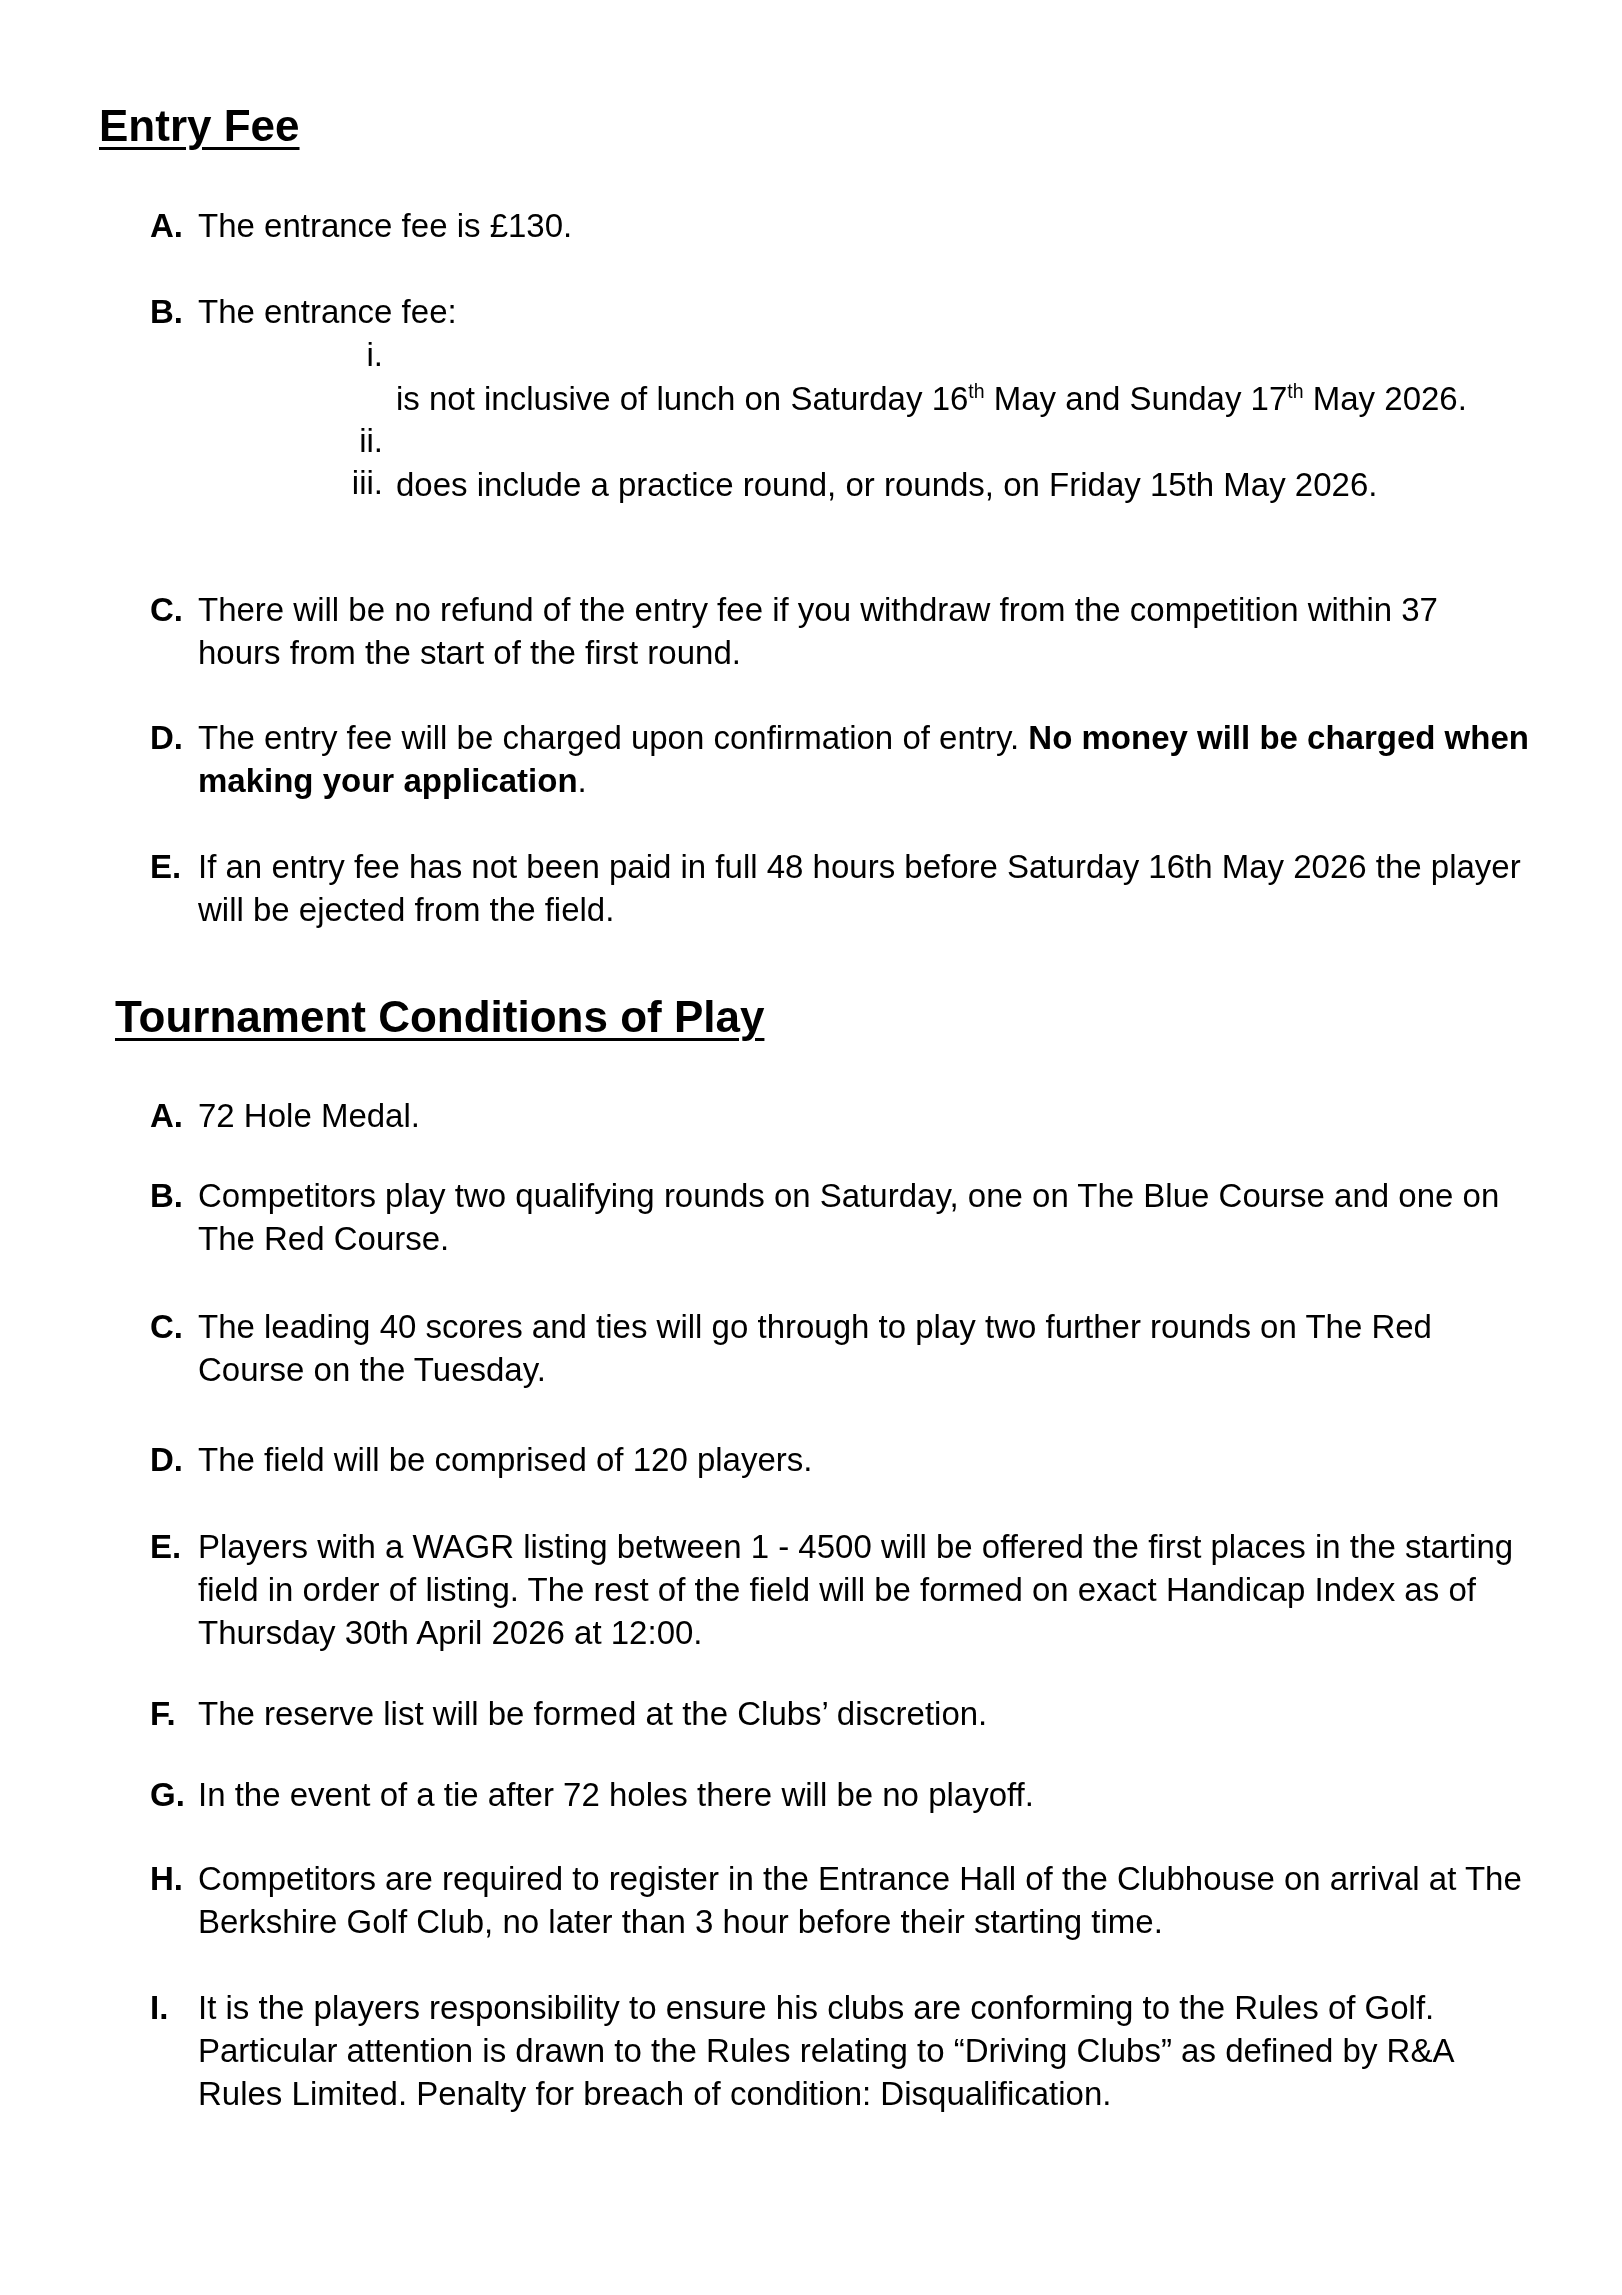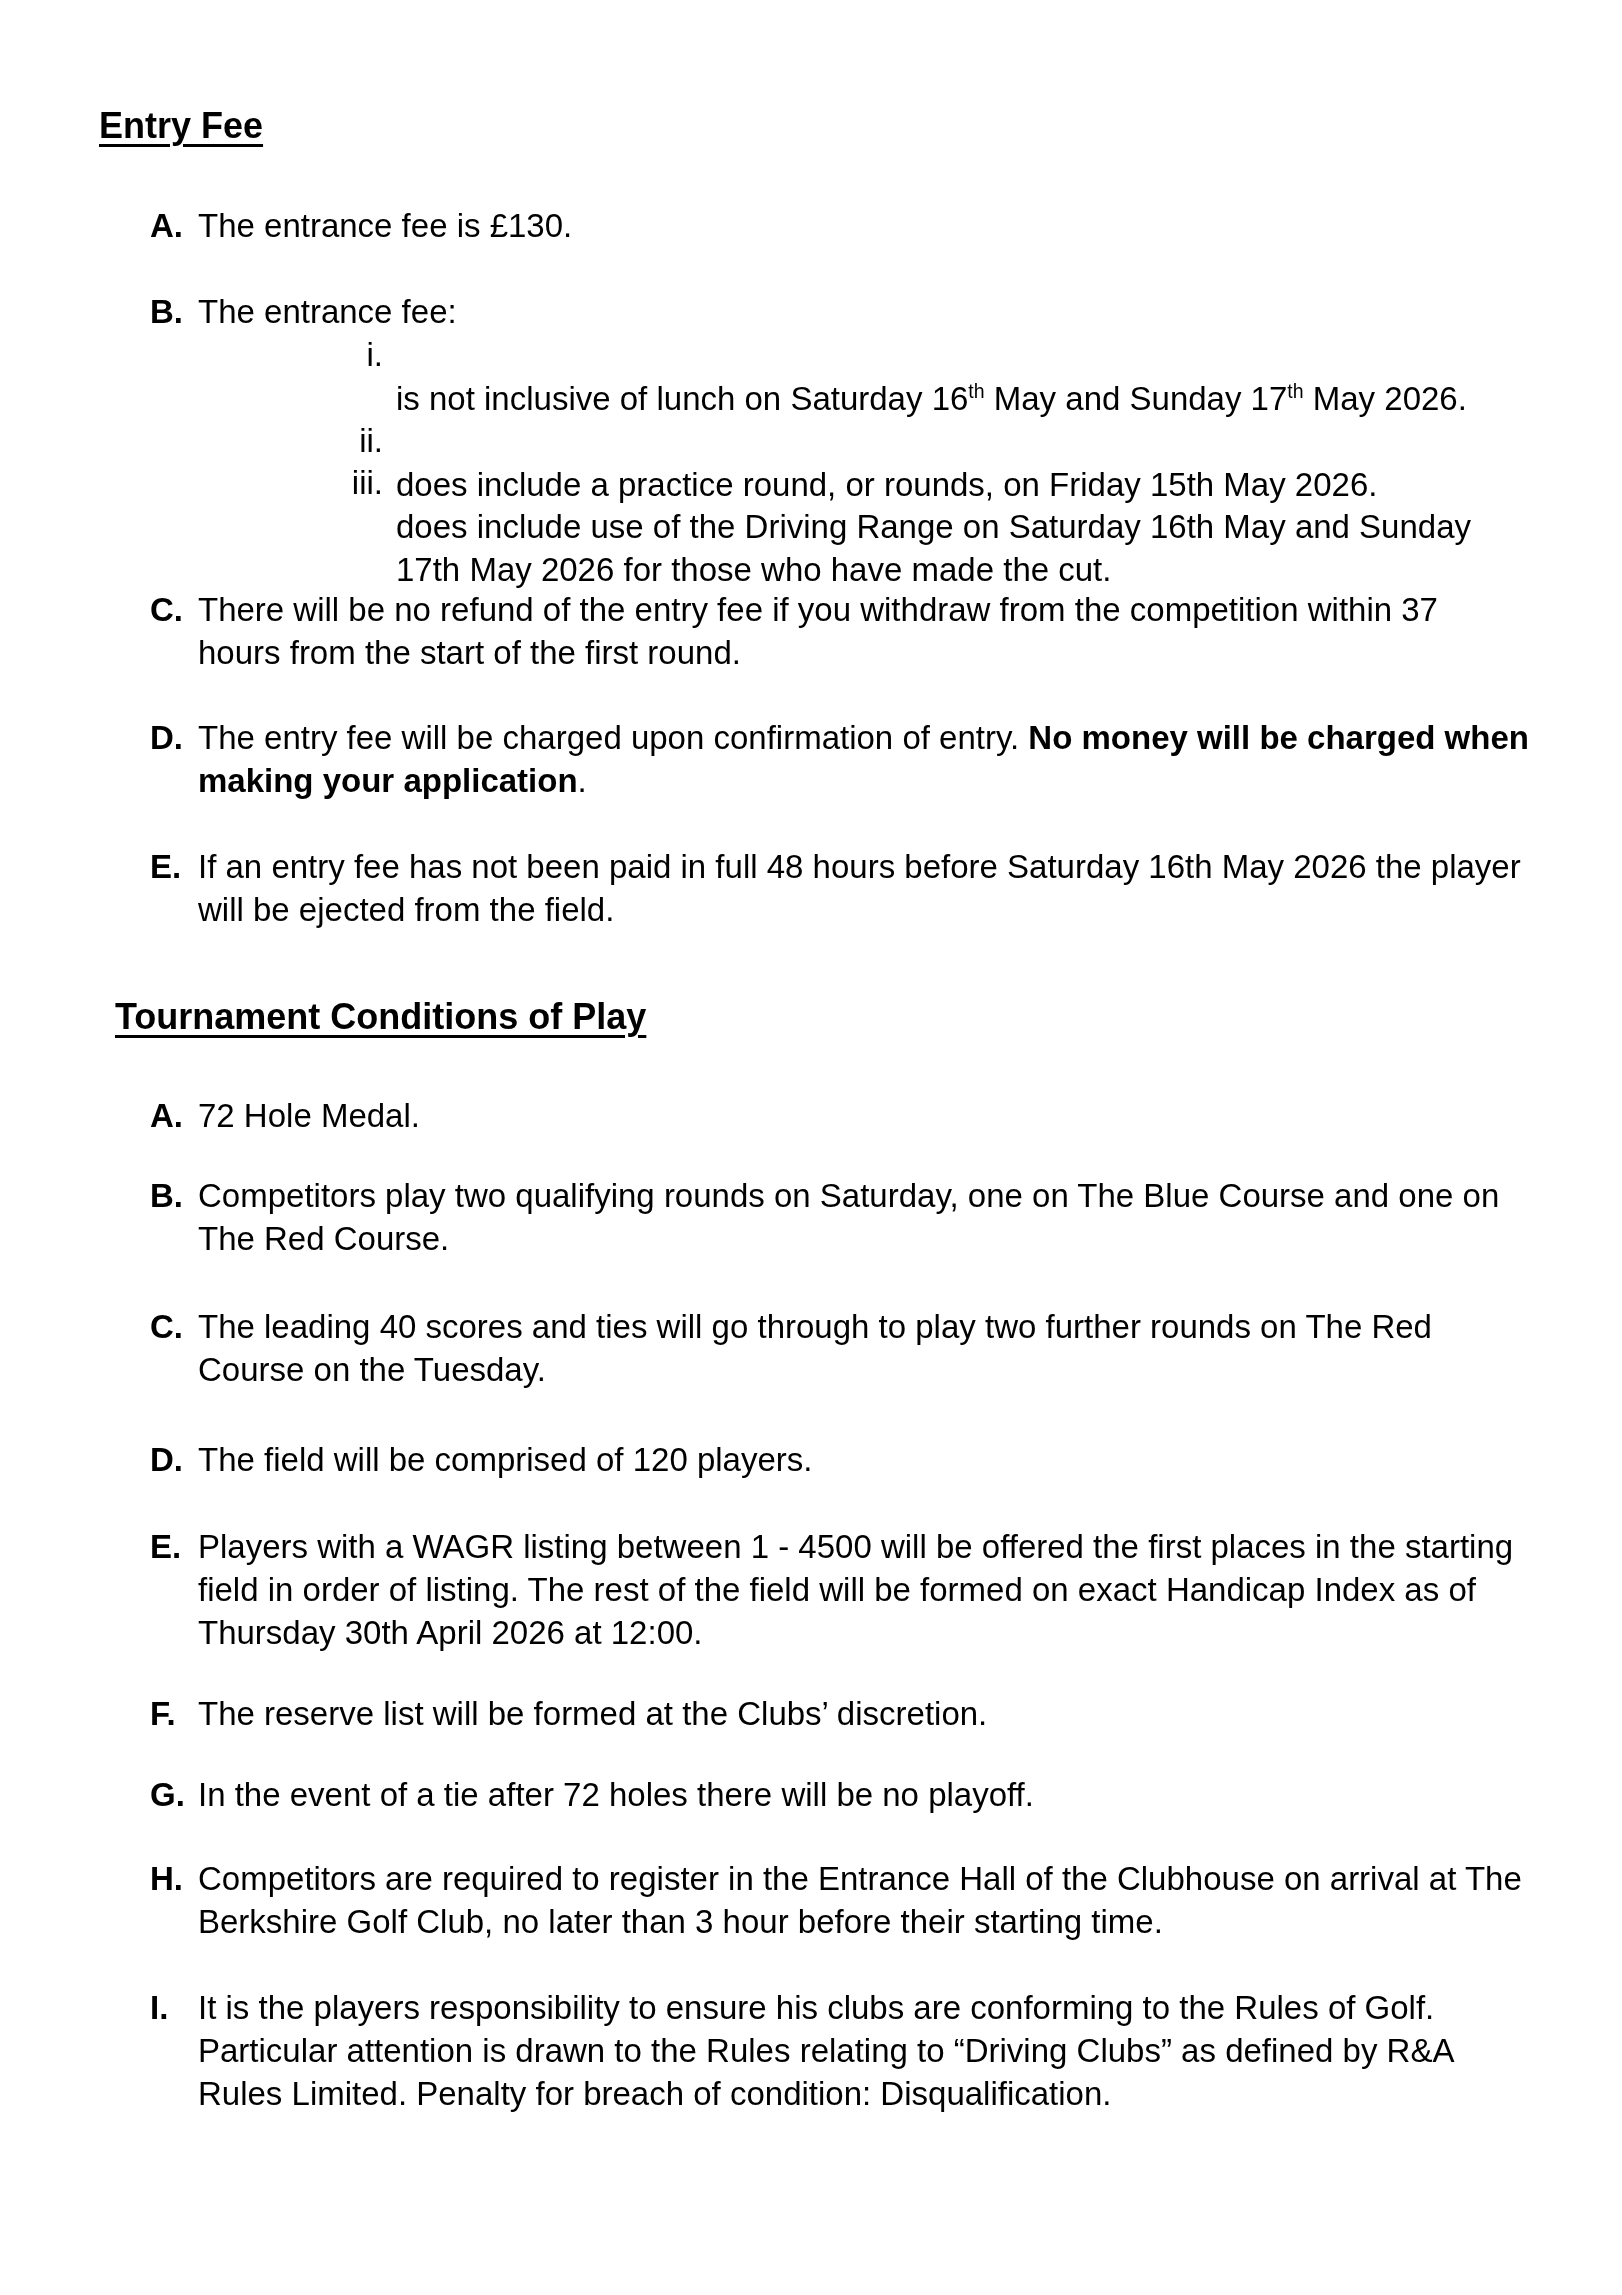--- a/index.html
+++ b/index.html
@@ -2,21 +2,21 @@
 <html style="font-size:13px"><head>
   <meta charset="utf-8">
   <style>
     html, body { margin: 0; padding: 0; background: #ffffff; }
     body {
       width: 1623px; height: 2295px; position: relative; overflow: hidden;
       font-family: "Liberation Sans", sans-serif; color: #000000;
     }
     .heading {
       position: absolute; left: 99px;
-      font-size: 36px; font-weight: bold; line-height: 49px;
+      font-size: 44px; font-weight: bold; line-height: 49px;
       text-decoration: underline; text-decoration-thickness: 3.2px; text-underline-offset: 5.7px;
       margin: 0; white-space: nowrap;
     }
     .item {
       position: absolute; left: 150px; width: 1379px;
       font-size: 33px; line-height: 43px;
     }
     .item .letter {
       position: absolute; left: 0; top: 0; font-weight: bold;
     }
@@ -56,21 +56,20 @@
   <span class="text"><span>is not inclusive of lunch on Saturday 16</span><sup>th</sup><span> May and Sunday 17</span><sup>th</sup><span> May 2026.</span></span>
 </div>
 
 <div class="sub" style="top:419px;">
   <span class="num">ii.</span>
   <span class="text" style="width:1177px;">does include a practice round, or rounds, on Friday 15th May 2026.</span>
 </div>
 
 <div class="sub" style="top:461px;">
   <span class="num">iii.</span>
-  <span class="text" style="width:1087px;">does include use of the Driving Range on Saturday 16th May and Sunday 17th May 2026 for those who have made the cut.</span>
 </div>
 
 <div class="item" style="top:588px;">
   <span class="letter">C.</span>
   <span class="text">There will be no refund of the entry fee if you withdraw from the competition within 37 hours from the start of the first round.</span>
 </div>
 
 <div class="item" style="top:716px;">
   <span class="letter">D.</span>
   <span class="text"><span>The entry fee will be charged upon confirmation of entry. </span><b>No money will be charged when making your application</b><span>.</span></span>

